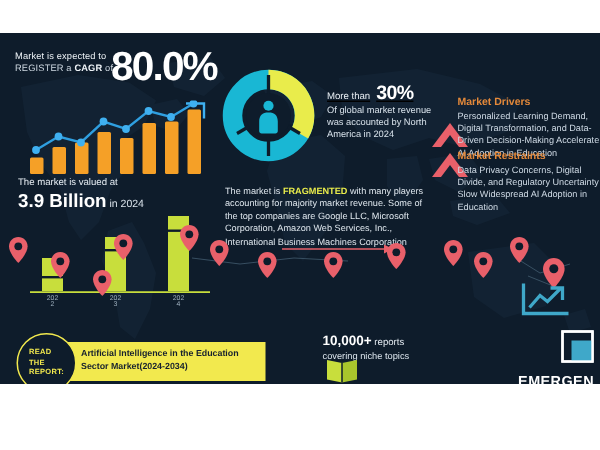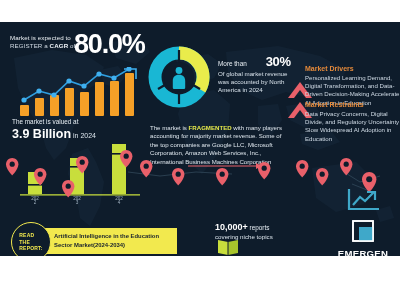--- a/index.html
+++ b/index.html
@@ -30,21 +30,21 @@
   .value-block{position:absolute;left:12px;top:95px;width:150px;}
   .value-cap{color:#e6edf3;font-size:6.4px;line-height:9px;}
   .value-big{color:#ffffff;font-size:12.5px;font-weight:bold;line-height:16px;white-space:nowrap;}
   .value-big .suffix{font-size:7px;font-weight:normal;color:#dbe4ec;}
 
   .valuebars{position:absolute;left:20px;top:120px;width:120px;height:62px;}
 
   
   .donut-wrap{position:absolute;left:146px;top:22px;width:66px;height:66px;}
   .pct-block{position:absolute;left:218px;top:32px;width:82px;}
-  .pct-row{display:flex;align-items:baseline;gap:19px;}
+  .pct-row{display:flex;align-items:baseline;gap:4px;text-decoration:underline;}
   .pct-more{color:#e9eff4;font-size:6.4px;}
   .pct-big{color:#ffffff;font-size:13px;font-weight:bold;letter-spacing:-.4px;}
   .pct-desc{color:#d7e1ea;font-size:6.2px;line-height:8.2px;margin-top:1px;}
 
   
   .frag-block{position:absolute;left:150px;top:102px;width:136px;}
   .frag-text{color:#dfe7ee;font-size:6.1px;line-height:8.4px;}
   .frag-text .hl{color:#e9ec4b;font-weight:bold;}
 
   
@@ -76,21 +76,21 @@
 
   
   .reports-block{position:absolute;left:215px;top:200px;width:110px;}
   .reports-num{color:#ffffff;font-size:9px;font-weight:bold;line-height:11px;}
   .reports-num .lite{font-size:6.4px;font-weight:normal;color:#e3eaf1;}
   .reports-sub{color:#dbe4ec;font-size:6.2px;line-height:8px;}
   .book-icon{position:absolute;left:216px;top:216px;}
 
   
   .chart-icon{position:absolute;left:347px;top:165px;}
-  .logo{position:absolute;left:330px;top:198px;width:66px;text-align:center;}
+  .logo{position:absolute;left:330px;top:198px;width:66px;text-align:right;}
   .logo-mark{margin:0 auto 2px;width:22px;height:22px;}
   .logo-name{color:#ffffff;font-size:9.6px;font-weight:bold;letter-spacing:.3px;line-height:11px;}
 
   
   .pins{position:absolute;inset:0;pointer-events:none;}
 </style>
 </head>
 <body>
 
 <div id="infographic">

